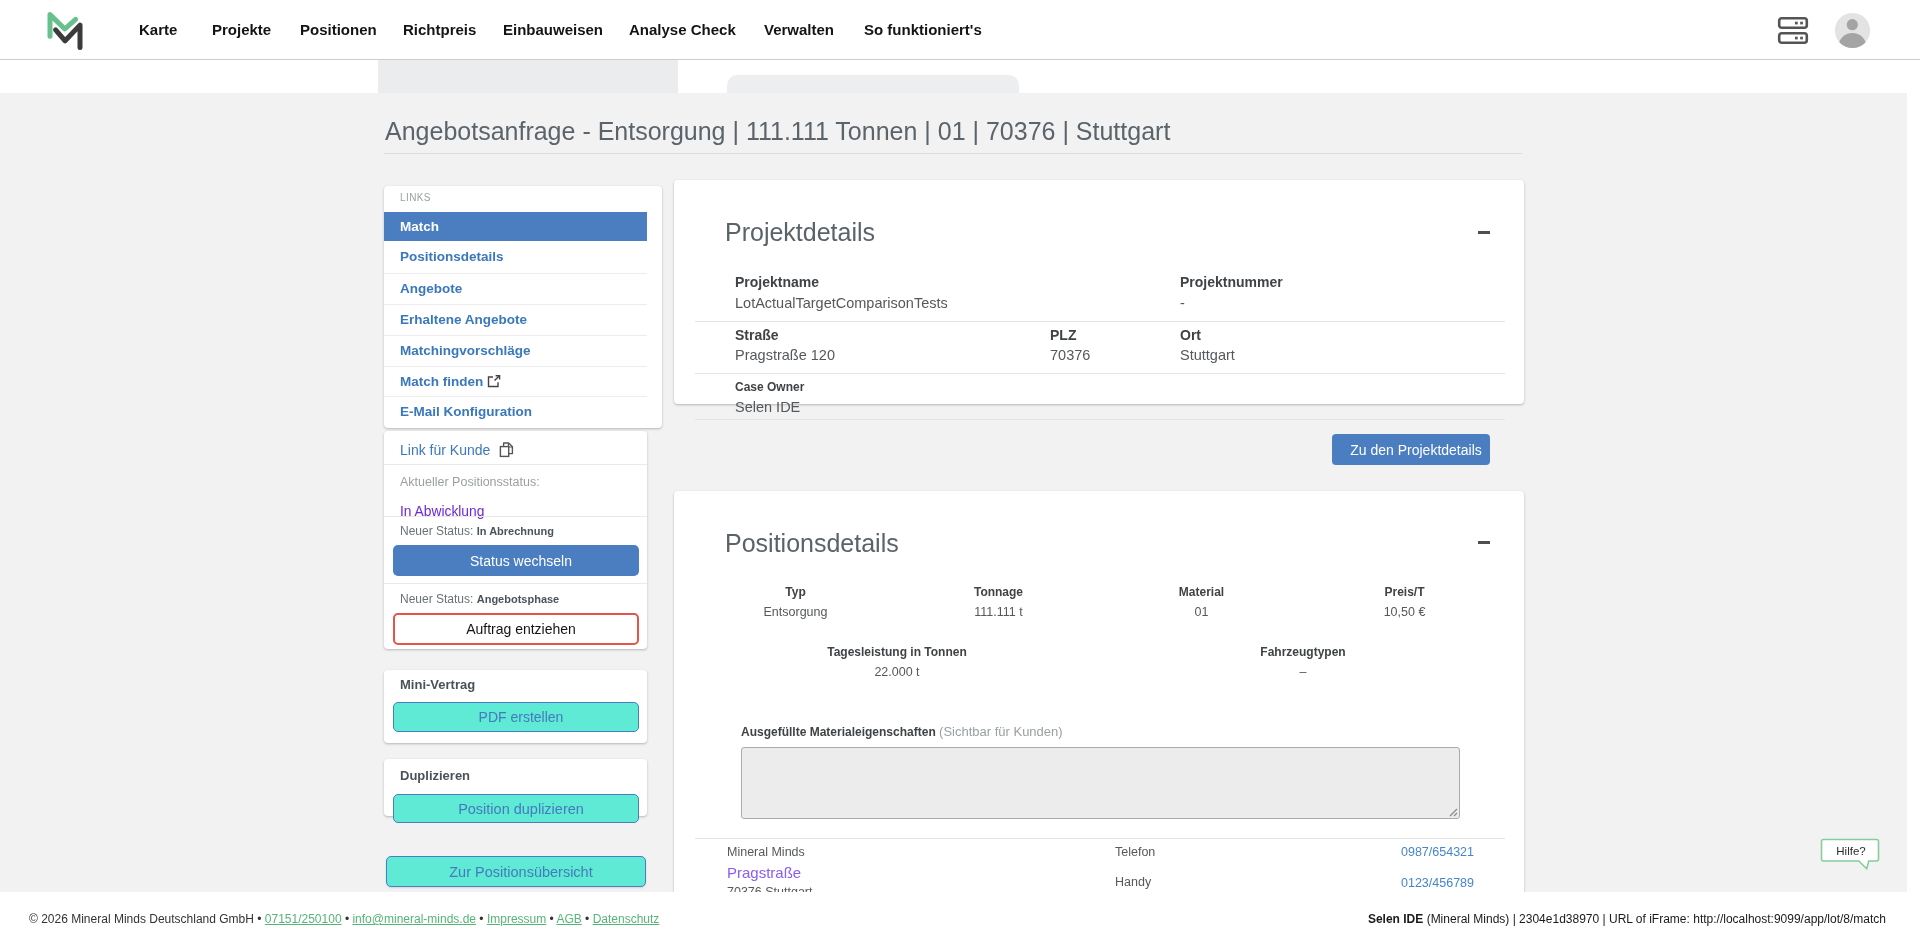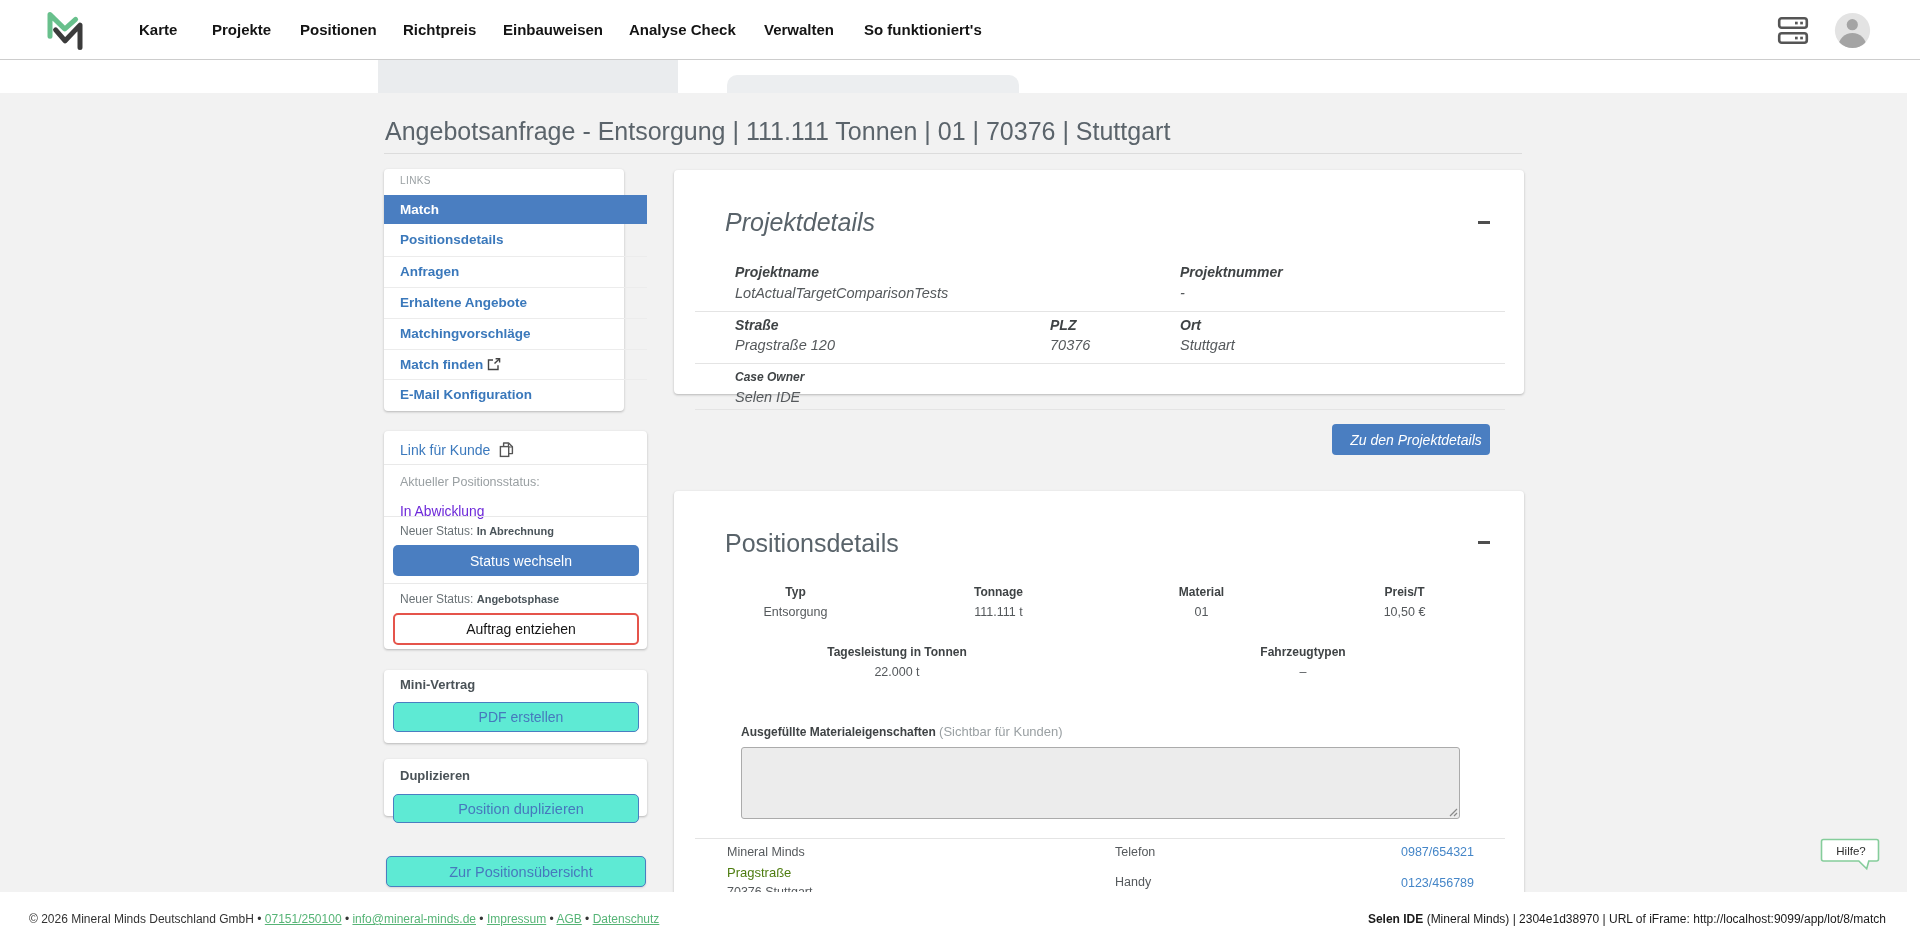--- a/index.html
+++ b/index.html
@@ -60,27 +60,27 @@
   <circle cx="21.5" cy="21.5" r="17.6" fill="#e3e3e3"></circle>
   <g clip-path="url(#avc)">
     <circle cx="21.3" cy="15.7" r="5.6" fill="#a4a4a4"></circle>
     <circle cx="21.4" cy="38" r="14" fill="#a4a4a4"></circle>
   </g>
 </svg>
 
 <div class="tx" style="left:385px; top:117px; font-size:25px; color:#5b646b; line-height:29px;">Angebotsanfrage - Entsorgung | 111.111 Tonnen | 01 | 70376 | Stuttgart</div>
 <div class="hr" style="left:384px; top:153px; width:1138px; background:#dcdcdc;"></div>
 
-<div class="card" style="left:384px; top:169px; width:240px; height:242px;">
+<div class="card" style="left:384px; top:186px; width:278px; height:242px;">
   <div class="tx" style="left:16px; top:5px; font-size:10px; letter-spacing:0.4px; color:#9aa0a3; line-height:14px;">LINKS</div>
   <div class="abs" style="left:0; top:26px; width:263px; height:29px; background:#4a7ec1;"></div>
   <div class="tx" style="left:16px; top:33px; font-size:13.5px; font-weight:bold; color:#fff; line-height:15px;">Match</div>
   <div class="tx" style="left:16px; top:63px; font-size:13.5px; font-weight:bold; color:#3a78bb; line-height:15px;">Positionsdetails</div>
   <div class="hr" style="left:0; top:87px; width:263px; background:#ececec;"></div>
-  <div class="tx" style="left:16px; top:95px; font-size:13.5px; font-weight:bold; color:#3a78bb; line-height:15px;">Anfragen</div>
+  <div class="tx" style="left:16px; top:95px; font-size:13.5px; font-weight:bold; color:#3a78bb; line-height:15px;">Angebote</div>
   <div class="hr" style="left:0; top:118px; width:263px; background:#ececec;"></div>
   <div class="tx" style="left:16px; top:126px; font-size:13.5px; font-weight:bold; color:#3a78bb; line-height:15px;">Erhaltene Angebote</div>
   <div class="hr" style="left:0; top:149px; width:263px; background:#ececec;"></div>
   <div class="tx" style="left:16px; top:157px; font-size:13.5px; font-weight:bold; color:#3a78bb; line-height:15px;">Matchingvorschläge</div>
   <div class="hr" style="left:0; top:180px; width:263px; background:#ececec;"></div>
   <div class="tx" style="left:16px; top:188px; font-size:13.5px; font-weight:bold; color:#3a78bb; line-height:15px;">Match finden <svg width="14" height="13" viewBox="0 0 14 13" style="vertical-align:-1.5px;">
         <path d="M11 7.2 V11.5 H1.5 V2 H6" fill="none" stroke="#444" stroke-width="1.4"></path>
         <path d="M7.5 5.5 L12.3 0.9" fill="none" stroke="#444" stroke-width="1.4"></path>
         <path d="M8.6 0.7 H12.6 V4.6" fill="none" stroke="#444" stroke-width="1.4"></path>
       </svg></div>
@@ -112,21 +112,21 @@
   <div class="btn btn-outline" style="left:9px; top:32px; width:246px; height:30px;">PDF erstellen</div>
 </div>
 
 <div class="card" style="left:384px; top:759px; width:263px; height:57px;">
   <div class="tx" style="left:16px; top:9px; font-size:13px; font-weight:bold; color:#4a5257; line-height:15px;">Duplizieren</div>
   <div class="btn btn-outline" style="left:9px; top:35px; width:246px; height:29px; font-size:14.5px;">Position duplizieren</div>
 </div>
 
 <div class="btn btn-outline" style="left:386px; top:856px; width:260px; height:31px; font-size:14.5px; box-shadow:0 1px 2px rgba(0,0,0,0.12);">Zur Positionsübersicht</div>
 
-<div class="card" style="left:674px; top:170px; width:850px; height:224px;font-style:italic;">
+<div class="card" style="left:674px; top:180px; width:850px; height:224px;">
   <div class="tx" style="left:51px; top:38px; font-size:25px; color:#59636a; line-height:29px;">Projektdetails</div>
   <div class="abs" style="left:804px; top:51px; width:12px; height:3px; background:#4f4f4f;"></div>
 
   <div class="tx" style="left:61px; top:93px; font-size:14px; font-weight:bold; color:#3f4345; line-height:18px;">Projektname</div>
   <div class="tx" style="left:506px; top:93px; font-size:14px; font-weight:bold; color:#3f4345; line-height:18px;">Projektnummer</div>
   <div class="tx" style="left:61px; top:114px; font-size:14.5px; color:#55595c; line-height:18px;">LotActualTargetComparisonTests</div>
   <div class="tx" style="left:506px; top:114px; font-size:14.5px; color:#55595c; line-height:18px;">-</div>
   <div class="hr" style="left:21px; top:141px; width:810px;"></div>
 
   <div class="tx" style="left:61px; top:146px; font-size:14px; font-weight:bold; color:#3f4345; line-height:18px;">Straße</div>
@@ -164,21 +164,21 @@
 
   <div class="tx" style="left:67px; top:233px; font-size:12px; font-weight:bold; color:#3f4345; line-height:16px;">Ausgefüllte Materialeigenschaften <span style="font-weight:normal; color:#9aa0a3; font-size:13px;">(Sichtbar für Kunden)</span></div>
   <div class="abs" style="left:67px; top:256px; width:719px; height:72px; background:#ececec; border:1px solid #ababab; border-radius:3px;">
     <svg width="10" height="10" viewBox="0 0 10 10" style="position:absolute; right:1px; bottom:1px;">
       <path d="M9 2 L2 9 M9 6 L6 9" stroke="#8a8a8a" stroke-width="1.2" fill="none"></path>
     </svg>
   </div>
 
   <div class="hr" style="left:21px; top:347px; width:810px;"></div>
   <div class="tx" style="left:53px; top:353px; font-size:12.5px; color:#55595c; line-height:17px;">Mineral Minds</div>
-  <div class="tx" style="left:53px; top:373px; font-size:13px; color:#4d7c0f; line-height:17px;">Pragstraße</div>
+  <div class="tx" style="left:53px; top:373px; font-size:15px; color:#8b5cf6; line-height:17px;">Pragstraße</div>
   <div class="tx" style="left:53px; top:393px; font-size:12.5px; color:#55595c; line-height:17px;">70376 Stuttgart</div>
   <div class="tx" style="left:441px; top:353px; font-size:12.5px; color:#55595c; line-height:17px;">Telefon</div>
   <div class="tx" style="left:441px; top:383px; font-size:12.5px; color:#55595c; line-height:17px;">Handy</div>
   <div class="tx" style="left:600px; top:353px; width:200px; text-align:right; font-size:12.5px; color:#4586c8; line-height:17px;">0987/654321</div>
   <div class="tx" style="left:600px; top:384px; width:200px; text-align:right; font-size:12.5px; color:#4586c8; line-height:17px;">0123/456789</div>
 </div>
 
 <svg class="abs" style="left:1814px; top:833px;" width="76" height="42" viewBox="0 0 76 42">
   <path d="M9.5 6.5 h53 a2 2 0 0 1 2 2 v17.5 a2 2 0 0 1 -2 2 h-7.7 l-2.1 7.8 -7.9 -7.8 h-35.3 a2 2 0 0 1 -2 -2 v-17.5 a2 2 0 0 1 2 -2 z" fill="#ffffff" stroke="#85cd9b" stroke-width="1.6"></path>
   <text x="37" y="21.5" font-family="Liberation Sans, sans-serif" font-size="11.5" fill="#2c2c2c" text-anchor="middle">Hilfe?</text>

